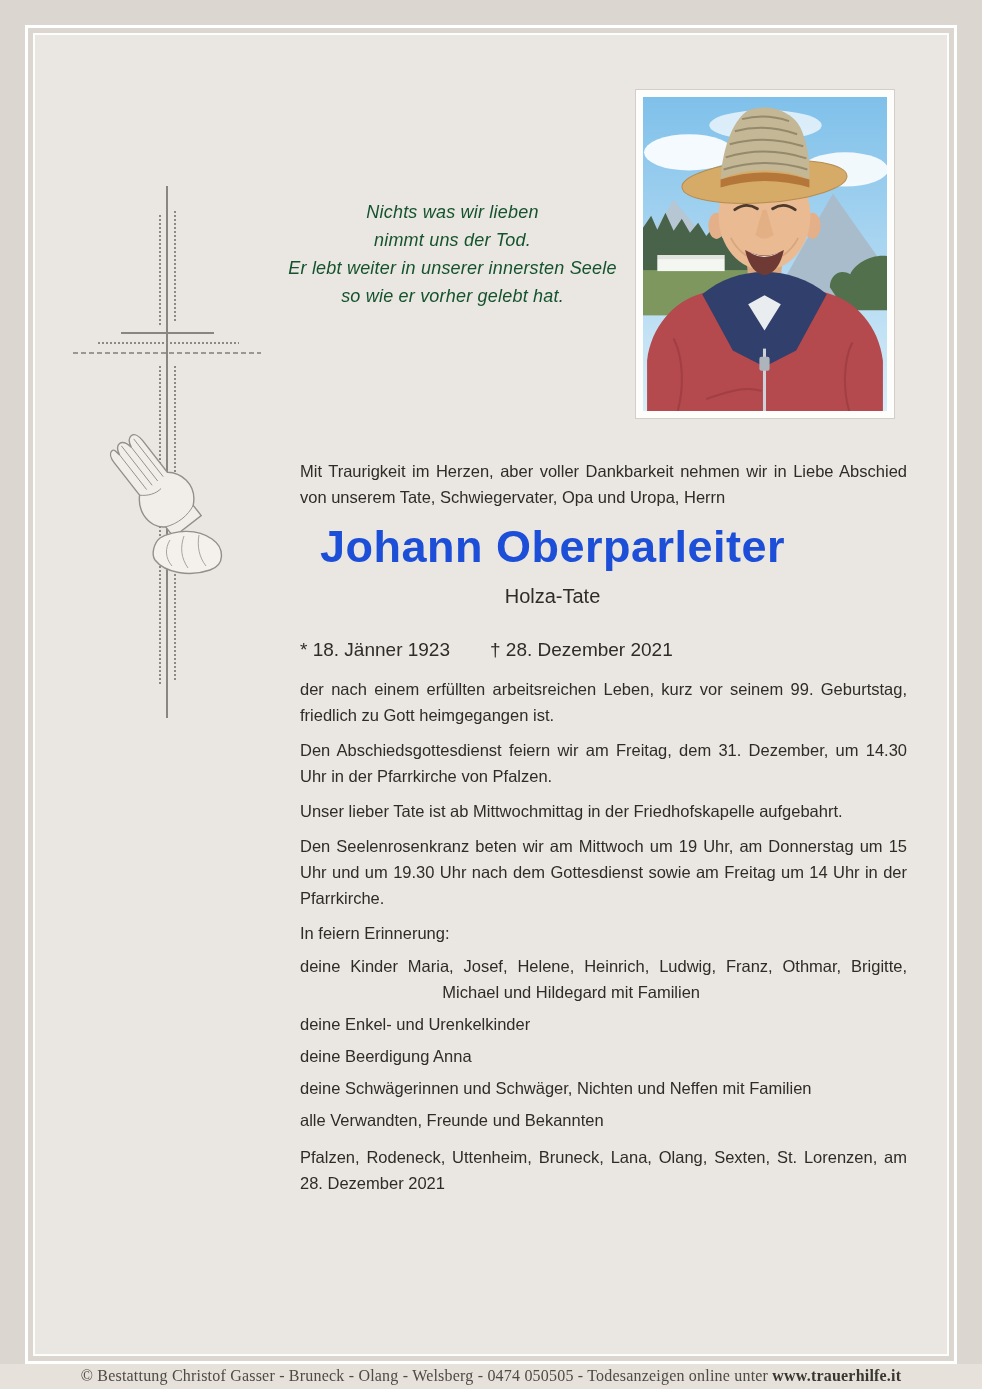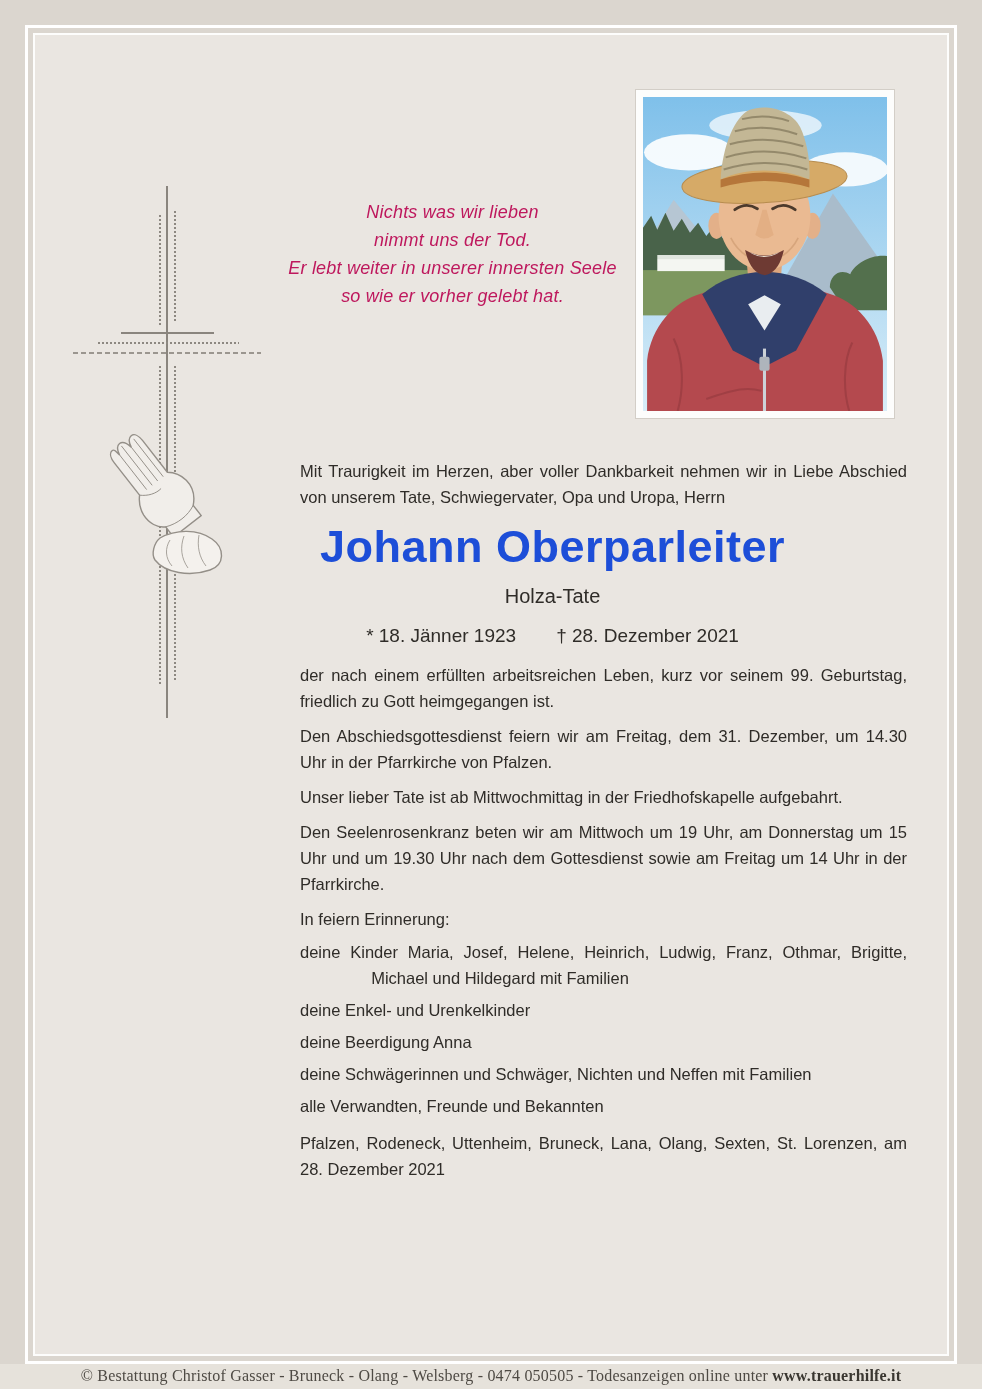--- a/index.html
+++ b/index.html
@@ -27,39 +27,39 @@
   .photo{
     position:absolute;left:636px;top:90px;width:244px;height:314px;
     background:#fdfdfc;padding:7px;z-index:2;box-shadow:0 0 0 1px #d3cec7;
   }
   .photo svg{display:block;width:100%;height:100%;}
 
   
   .quote{
     position:absolute;left:255px;top:198px;width:395px;z-index:2;
     text-align:center;font-style:italic;font-size:18px;line-height:28px;
-    color:#be185d;letter-spacing:.2px;
+    color:#14532d;letter-spacing:.2px;
   }
 
   
   .content{position:absolute;left:300px;top:458px;width:607px;z-index:2;
     font-size:16.5px;line-height:26px;}
   .content p{margin:0;}
   .intro{text-align:justify;}
   .heading{padding-right:102px;text-align:center;}
   .name{margin:12px 0 0;font-size:45px;line-height:49px;font-weight:700;
     letter-spacing:.5px;color:#1d4ed8;}
   .nickname{margin:8px 0 0;font-size:20px;line-height:34px;font-weight:400;}
-  .dates{margin:10px 0 0;font-size:19px;line-height:26px;display:flex;
-    justify-content:center;gap:40px;}
+  .dates{margin:24px 0 0;font-size:19px;line-height:26px;display:flex;
+    gap:40px;}
   .para{margin-top:9px !important;text-align:justify;}
   .first-para{margin-top:13px !important;}
   .remember-title{margin-top:9px !important;}
   .kinder1{margin-top:7px !important;text-align:justify;text-align-last:justify;}
-  .kinder2{width:400px;text-align:center;}
+  .kinder2{width:400px;text-align:right;}
   .mourner{margin-top:6px !important;}
   .closing{margin-top:11px !important;text-align:justify;}
 
   
   .footer-band{position:absolute;left:0;right:0;bottom:0;height:25px;
     background:#e6e2db;z-index:2;}
   .footer{
     position:absolute;left:0;right:0;bottom:4px;z-index:4;text-align:center;
     font-family:"Liberation Serif",serif;font-size:16px;color:#4e4a44;
     letter-spacing:.2px;

